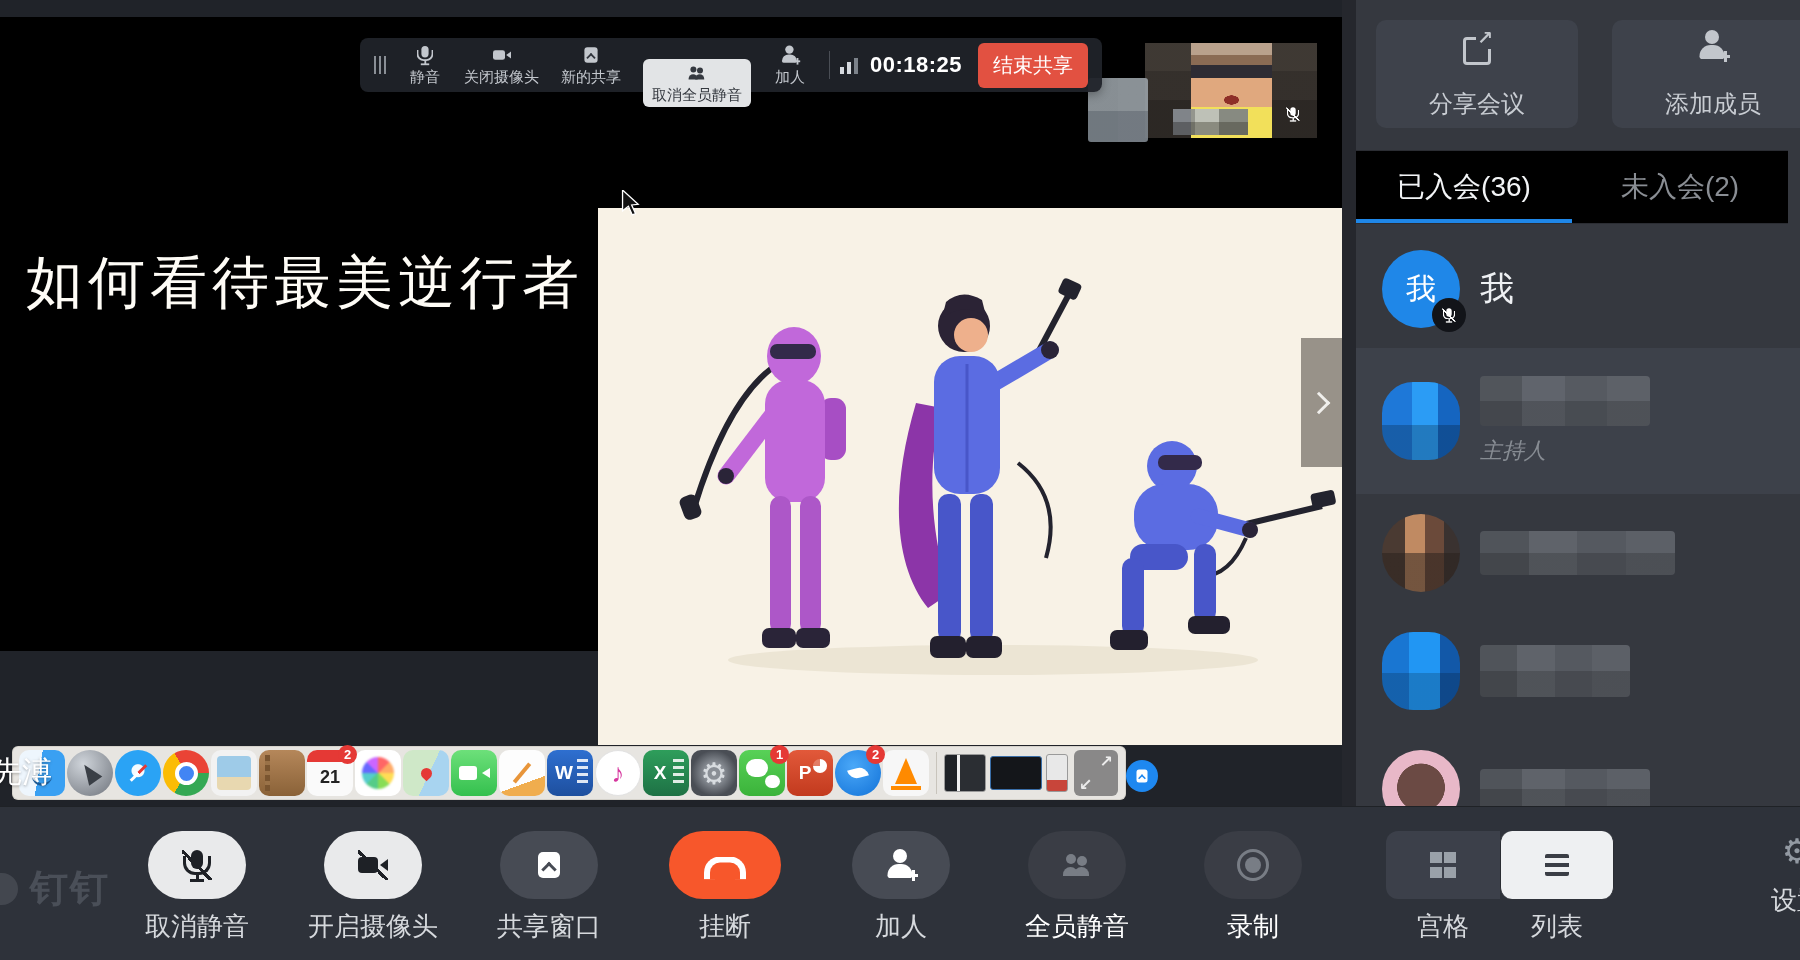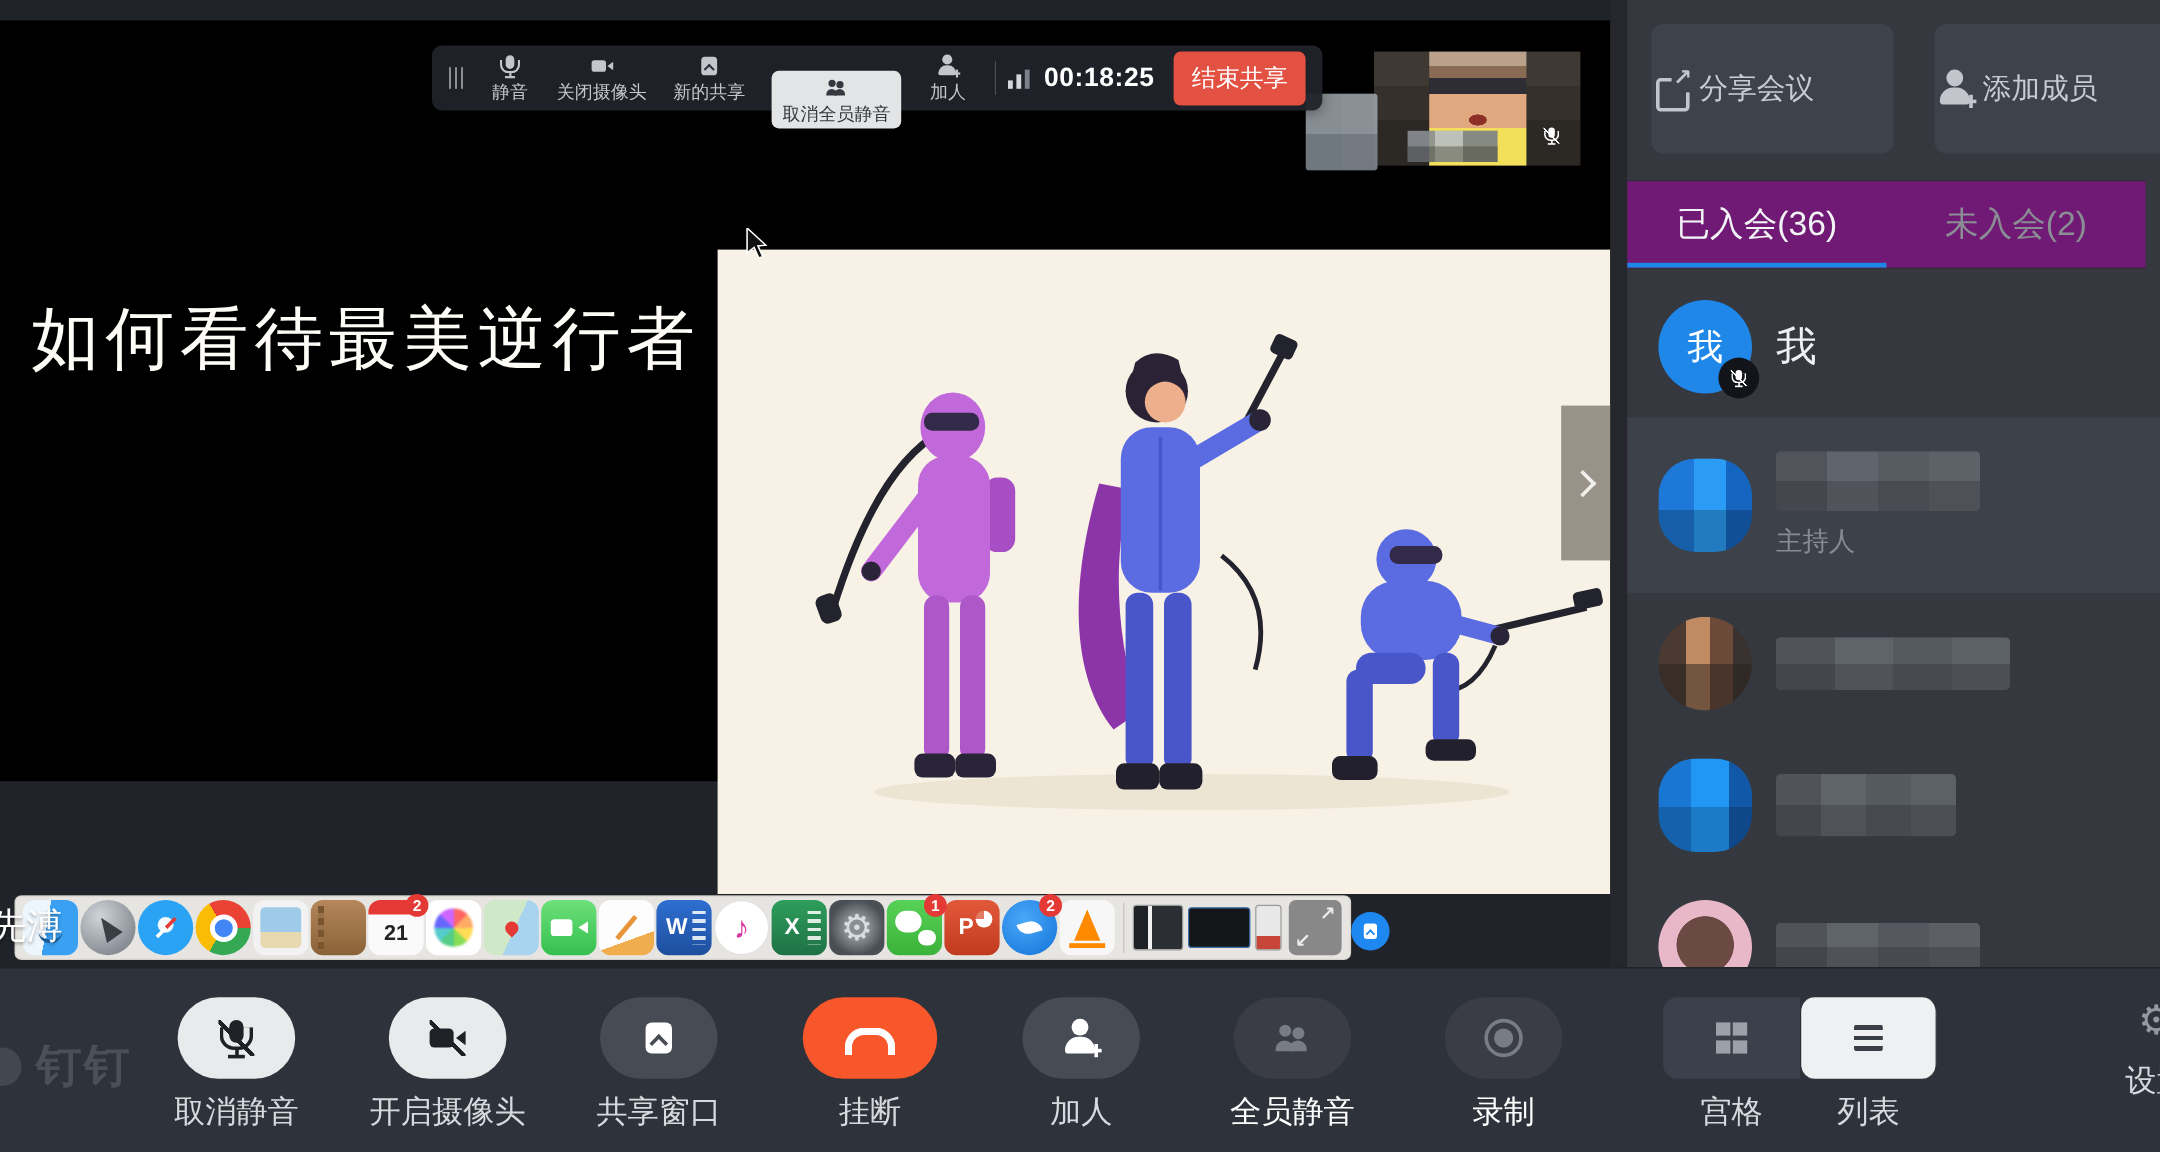--- a/index.html
+++ b/index.html
@@ -212,32 +212,32 @@
   .dock-expand .a1,.dock-expand .a2{position:absolute;color:#ececec;font-size:16px;font-weight:700;}
   .dock-expand .a1{right:5px;top:2px;} .dock-expand .a2{left:5px;bottom:2px;}
   .share-bubble{position:absolute;left:1126px;top:760px;width:32px;height:32px;border-radius:50%;z-index:12;
     background:#1e88f0;display:flex;align-items:center;justify-content:center;cursor:pointer;--bg:#1e88f0;}
   .share-bubble .ic{transform:scale(.5);--c:#fff;}
 
   
   .divider-col{position:absolute;left:1342px;top:0;width:14px;height:806px;background:#25272d;}
   .sidebar{position:absolute;left:1356px;top:0;width:444px;height:806px;background:#35383f;overflow:hidden;}
   .sb-actions{position:absolute;left:20px;top:20px;display:flex;gap:34px;}
-  .sb-btn{width:202px;height:108px;background:#3e424b;border-radius:10px;display:flex;flex-direction:row;
-    align-items:center;gap:4px;cursor:pointer;--bg:#3e424b;}
+  .sb-btn{width:202px;height:108px;background:#3e424b;border-radius:10px;display:flex;flex-direction:column;
+    align-items:center;justify-content:center;gap:24px;cursor:pointer;--bg:#3e424b;}
   .sb-btn .ic{--c:#c2c6cc;}
   .sb-btn-label{color:#c8ccd2;font-size:24px;}
   .sb-tabs{position:absolute;left:0;right:12px;top:150px;height:74px;display:flex;border-top:1px solid #2b2d33;
-    border-bottom:1px solid #2b2d33;background:#701a75;}
+    border-bottom:1px solid #2b2d33;background:#000000;}
   .sb-tab{flex:1;display:flex;align-items:center;justify-content:center;font-size:28px;color:#8a8e94;cursor:pointer;position:relative;}
   .sb-tab.active{color:#f2f4f6;}
   .sb-tab.active::after{content:"";position:absolute;left:0;right:0;bottom:0;height:4px;background:#1f87e8;}
   .p-list{position:absolute;left:0;right:0;top:230px;}
   .p-row{display:flex;align-items:center;gap:20px;padding:0 0 0 26px;height:118px;cursor:pointer;}
-  .p-row.p-hl{height:146px;background:#3d414a;}
+  .p-row.p-hl{height:146px;background:#3d414a;font-style:italic;}
   .p-av{position:relative;width:78px;height:78px;border-radius:50%;flex:none;overflow:visible;}
   .av-initial{background:#1f87e8;display:flex;align-items:center;justify-content:center;}
   .p-av-txt{color:#fff;font-size:30px;}
   .av-mosaic-blue{border-radius:40%;background:
     linear-gradient(180deg,transparent 0 55%,rgba(0,0,0,.22) 55%),
     linear-gradient(90deg,#1e78d8 0 38%,#2b9cf5 38% 72%,#1565c0 72%);}
   .av-mosaic-photo{background:
     linear-gradient(180deg,transparent 0 50%,rgba(40,32,28,.5) 50%),
     linear-gradient(90deg,#4a3a32 0 30%,#c08a62 30% 55%,#6b4a3a 55% 80%,#3a3230 80%);}
   .av-mosaic-blue2{border-radius:40%;background:

